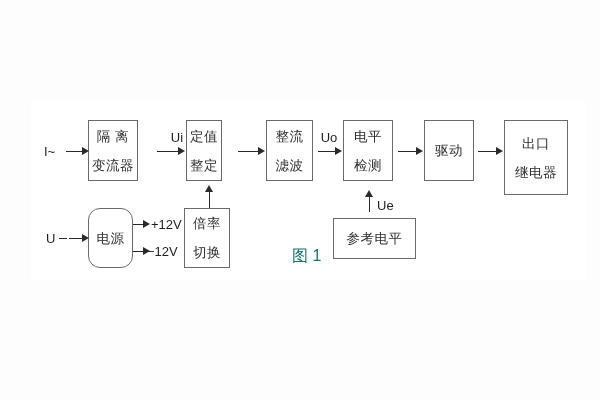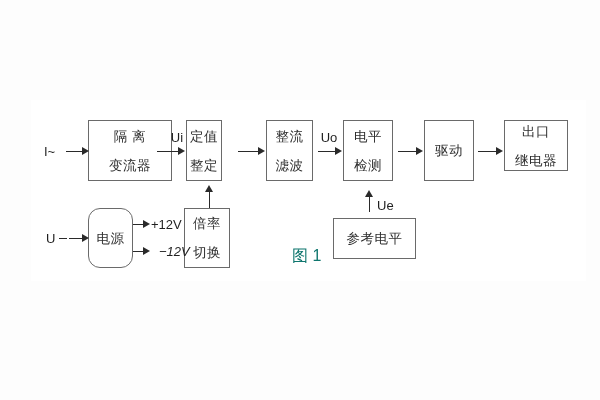--- a/index.html
+++ b/index.html
@@ -8,39 +8,39 @@
     font-family:"Liberation Sans","DejaVu Sans",sans-serif;
   }
   .panel{position:absolute;left:31px;top:100px;width:555px;height:181px;background:#ffffff;}
   
   .box{
     position:absolute;box-sizing:border-box;border:1px solid #6a6a6a;background:#ffffff;
     display:flex;flex-direction:column;align-items:center;justify-content:center;
     font-size:13.5px;color:#2e2e2e;text-align:center;
   }
   .box span{display:block;line-height:29px;white-space:nowrap;letter-spacing:0.5px;}
-  .b-iso  {left:88px; top:120px;width:84px;height:61px;}
+  .b-iso  {left:88px; top:120px;width:50px;height:61px;}
   .b-set  {left:186px;top:120px;width:36px;height:61px;}
   .b-rect {left:266px;top:120px;width:47px;height:61px;}
   .b-level{left:343px;top:120px;width:50px;height:61px;}
   .b-drive{left:424px;top:120px;width:50px;height:61px;}
-  .b-relay{left:504px;top:120px;width:64px;height:51px;}
+  .b-relay{left:504px;top:120px;width:64px;height:75px;}
   .b-power{left:88px; top:208px;width:45px;height:60px;border-radius:12px;}
   .b-ratio{left:184px;top:208px;width:46px;height:60px;}
   .b-ref  {left:333px;top:218px;width:83px;height:41px;}
   
   .lbl{position:absolute;font-size:13px;color:#1f1f1f;white-space:nowrap;line-height:15px;}
   .lbl-c{text-align:center;}
   .l-i  {left:44px; top:144px;}
   .l-u  {left:46px; top:231px;}
   .l-ui {left:164px;top:130px;width:26px;}
   .l-uo {left:316px;top:130px;width:26px;}
   .l-ue {left:377px;top:198px;}
   .l-p12{left:151px;top:217px;}
-  .l-m12{left:159px;top:244px;font-style:italic;}
+  .l-m12{left:147px;top:244px;}
   .l-cap{left:292px;top:248px;font-size:16px;color:#0f766e;}
   
   .ar{position:absolute;height:9px;}
   .ar::before{content:"";position:absolute;left:0;right:6px;top:4px;height:1px;background:#2a2a2a;}
   .ar::after{content:"";position:absolute;right:0;top:0;width:0;height:0;
     border-top:4.5px solid transparent;border-bottom:4.5px solid transparent;border-left:7px solid #2a2a2a;}
   .a-cur {left:66px; top:147px;width:23px;}
   .a-1   {left:157px;top:147px;width:28px;}
   .a-2   {left:238px;top:147px;width:27px;}
   .a-3   {left:318px;top:147px;width:24px;}

